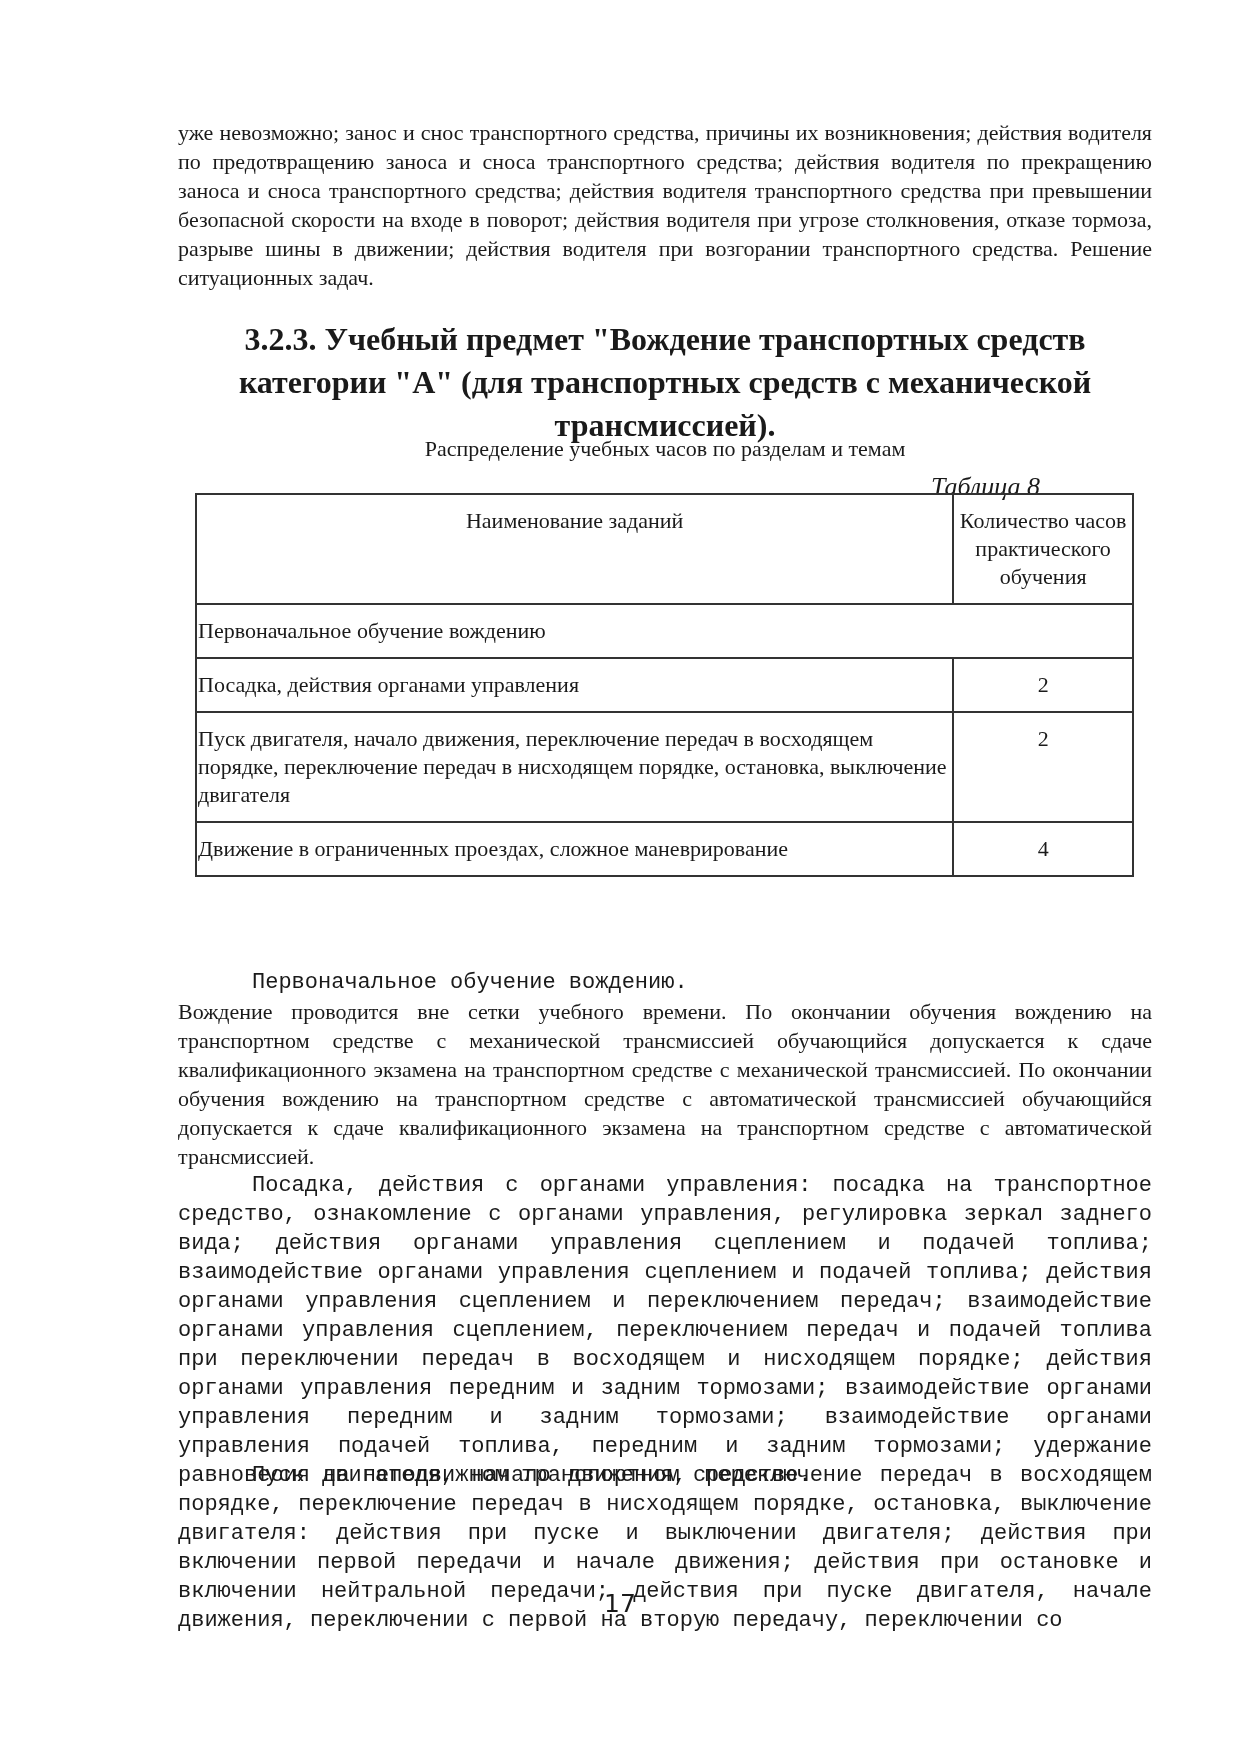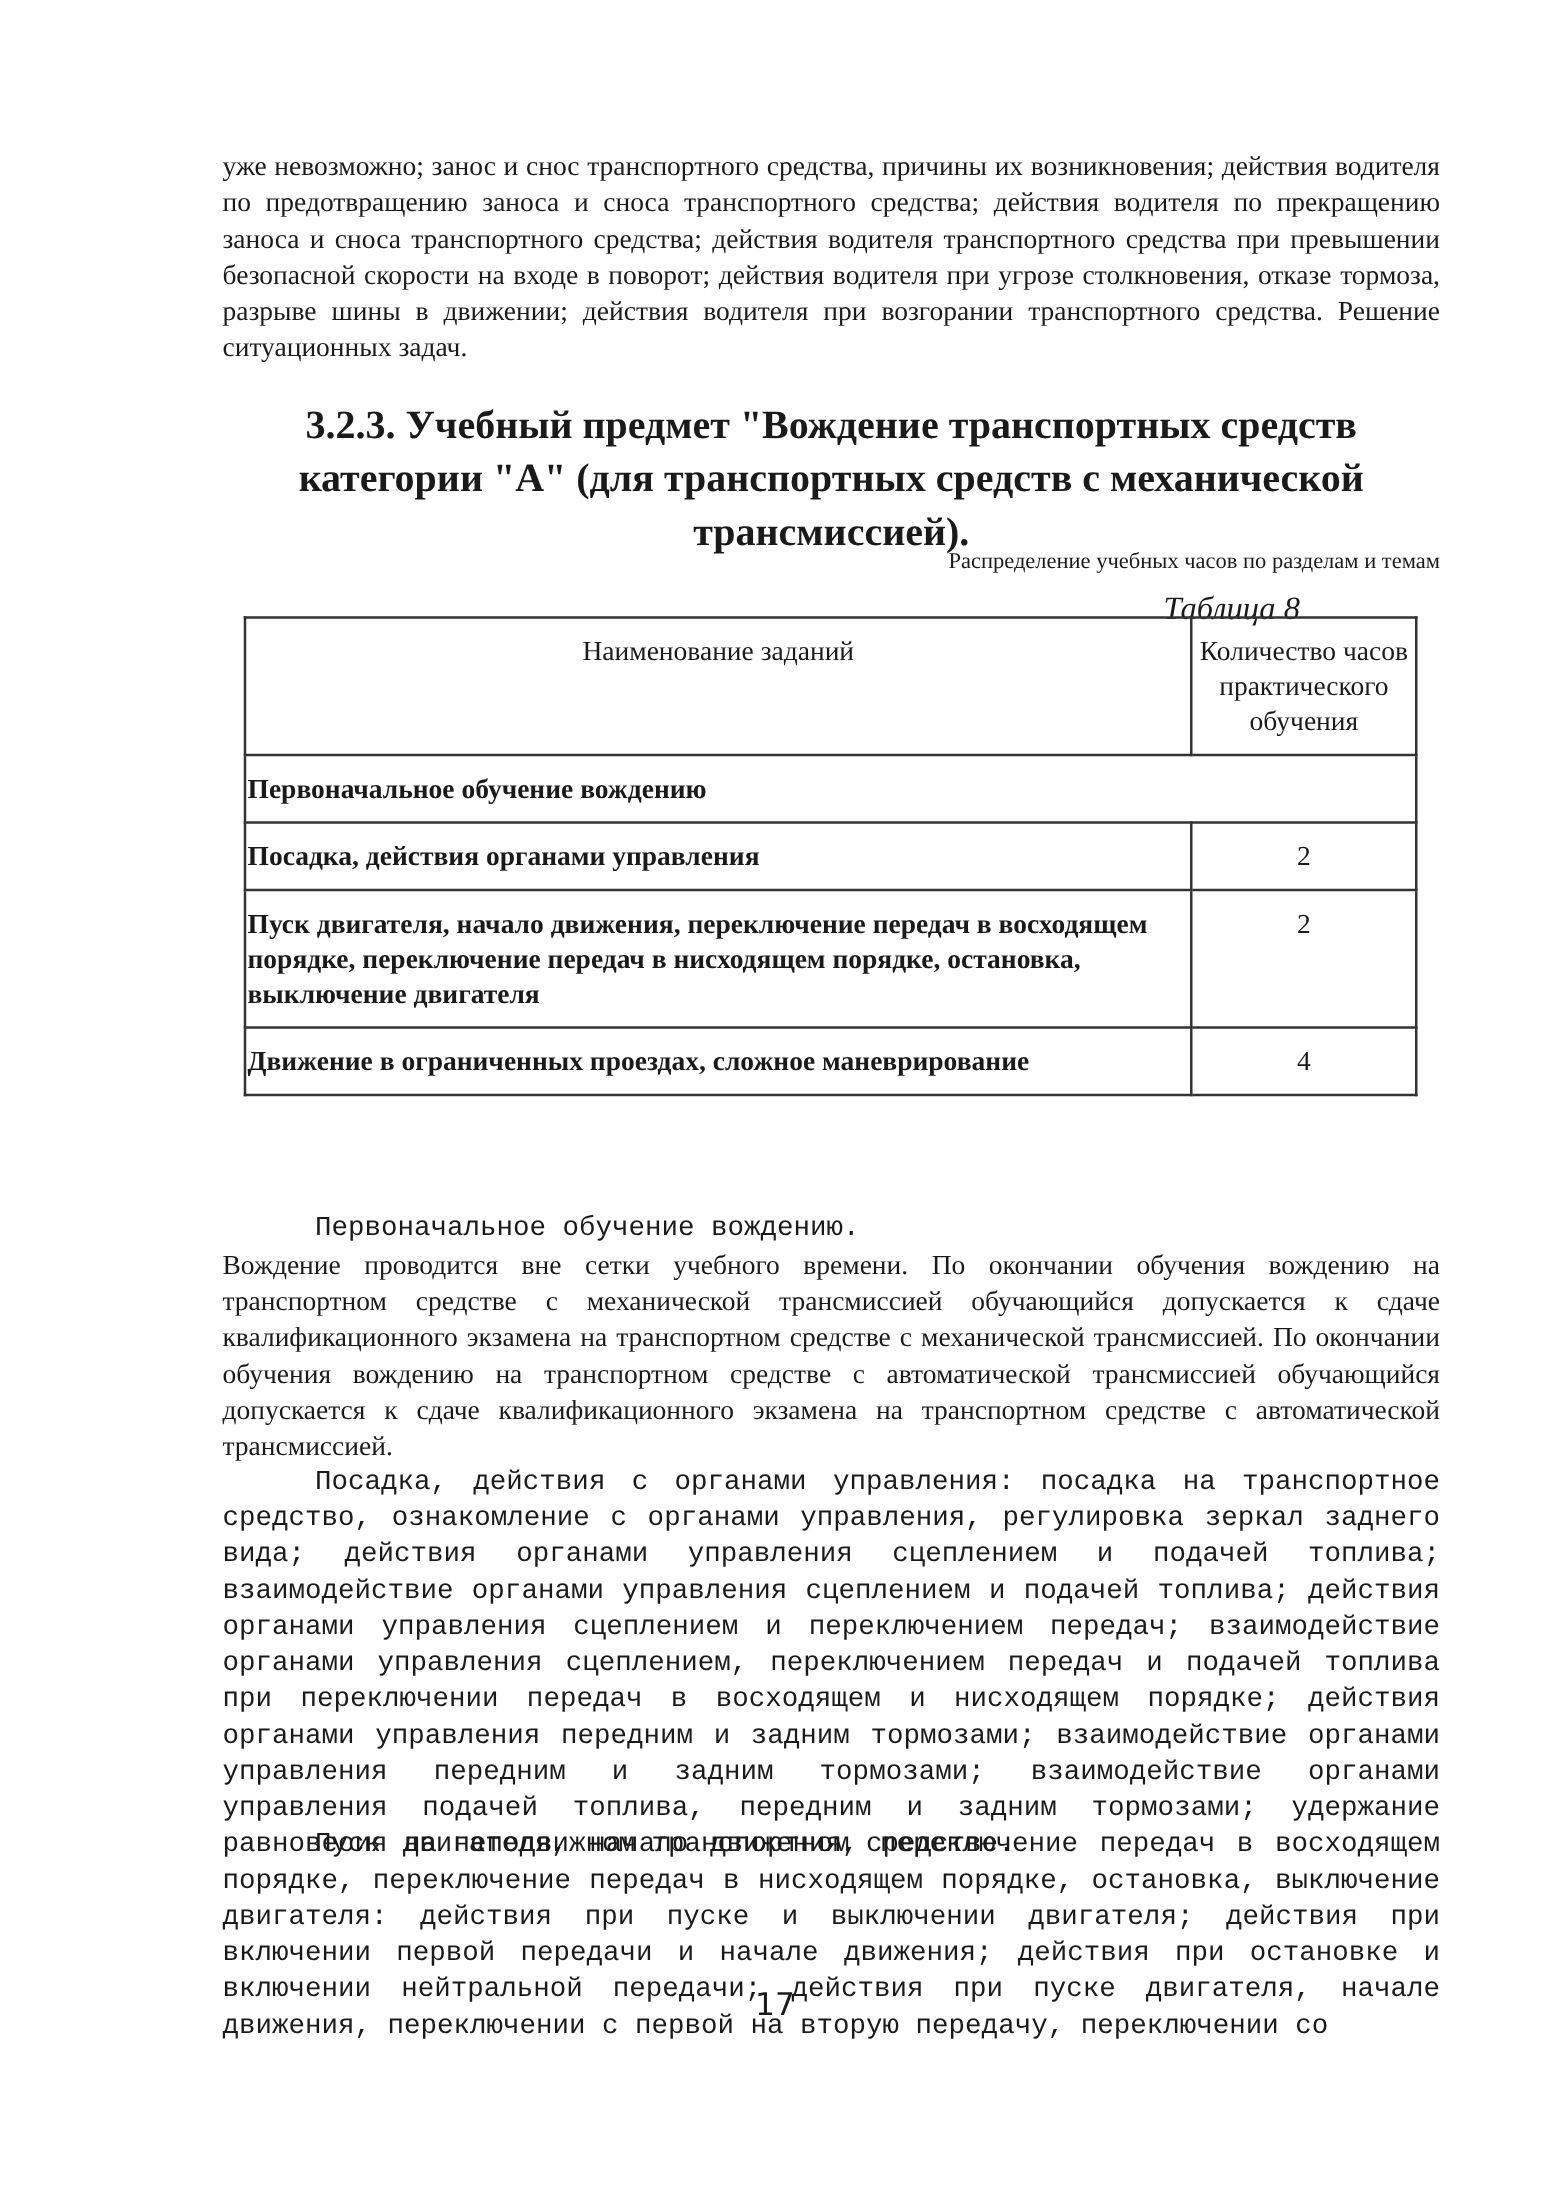--- a/index.html
+++ b/index.html
@@ -6,31 +6,31 @@
   body { width: 1240px; height: 1755px; position: relative; overflow: hidden;
          font-family: "Liberation Serif", "DejaVu Serif", serif; color: #1a1a1a; }
   .page { position: absolute; left: 0; top: 0; width: 1128px; height: 1755px; }
   .para { position: absolute; left: 178px; width: 974px; font-size: 22px; line-height: 29px;
           text-align: justify; margin: 0; }
   .para.indent { text-indent: 74px; font-family: Liberation Mono, monospace; }
   .p-top { top: 118px; }
   .heading { position: absolute; left: 178px; width: 974px; top: 318px; margin: 0;
              font-size: 32px; line-height: 43px; font-weight: bold; text-align: center; }
   .subtitle { position: absolute; left: 178px; width: 974px; top: 434px; margin: 0;
-              font-size: 18px; line-height: 29px; text-align: right; }
+              font-size: 22px; line-height: 29px; text-align: center; }
   .table-caption { position: absolute; right: 88px; top: 472px; margin: 0; font-size: 26px;
                    line-height: 29px; font-style: italic; }
   table.hours { position: absolute; left: 195px; top: 493px; width: 939px; border-collapse: collapse;
                 font-size: 22px; line-height: 28px; }
   table.hours td, table.hours th { border: 2px solid #333; padding: 12px 1px; vertical-align: top; }
   table.hours th { font-weight: normal; }
   th.col-name { text-align: center; width: 757px; }
   th.col-hours { text-align: center; width: 176px; }
   td.hours-cell { text-align: center; }
-  td.name-cell { text-align: left; font-weight: bold; }
+  td.name-cell { text-align: left; }
   .p-intro-title { top: 968px; }
   .p-intro { top: 997px; text-indent: 0; }
   .p-posadka { top: 1171px; }
   .p-pusk { top: 1461px; }
   .page-number { position: absolute; left: 0; width: 1240px; top: 1592px; text-align: center;
                  font-family: "DejaVu Sans", "Liberation Sans", sans-serif; font-size: 25px; line-height: 24px; }
 </style>
 </head>
 <body>
 

